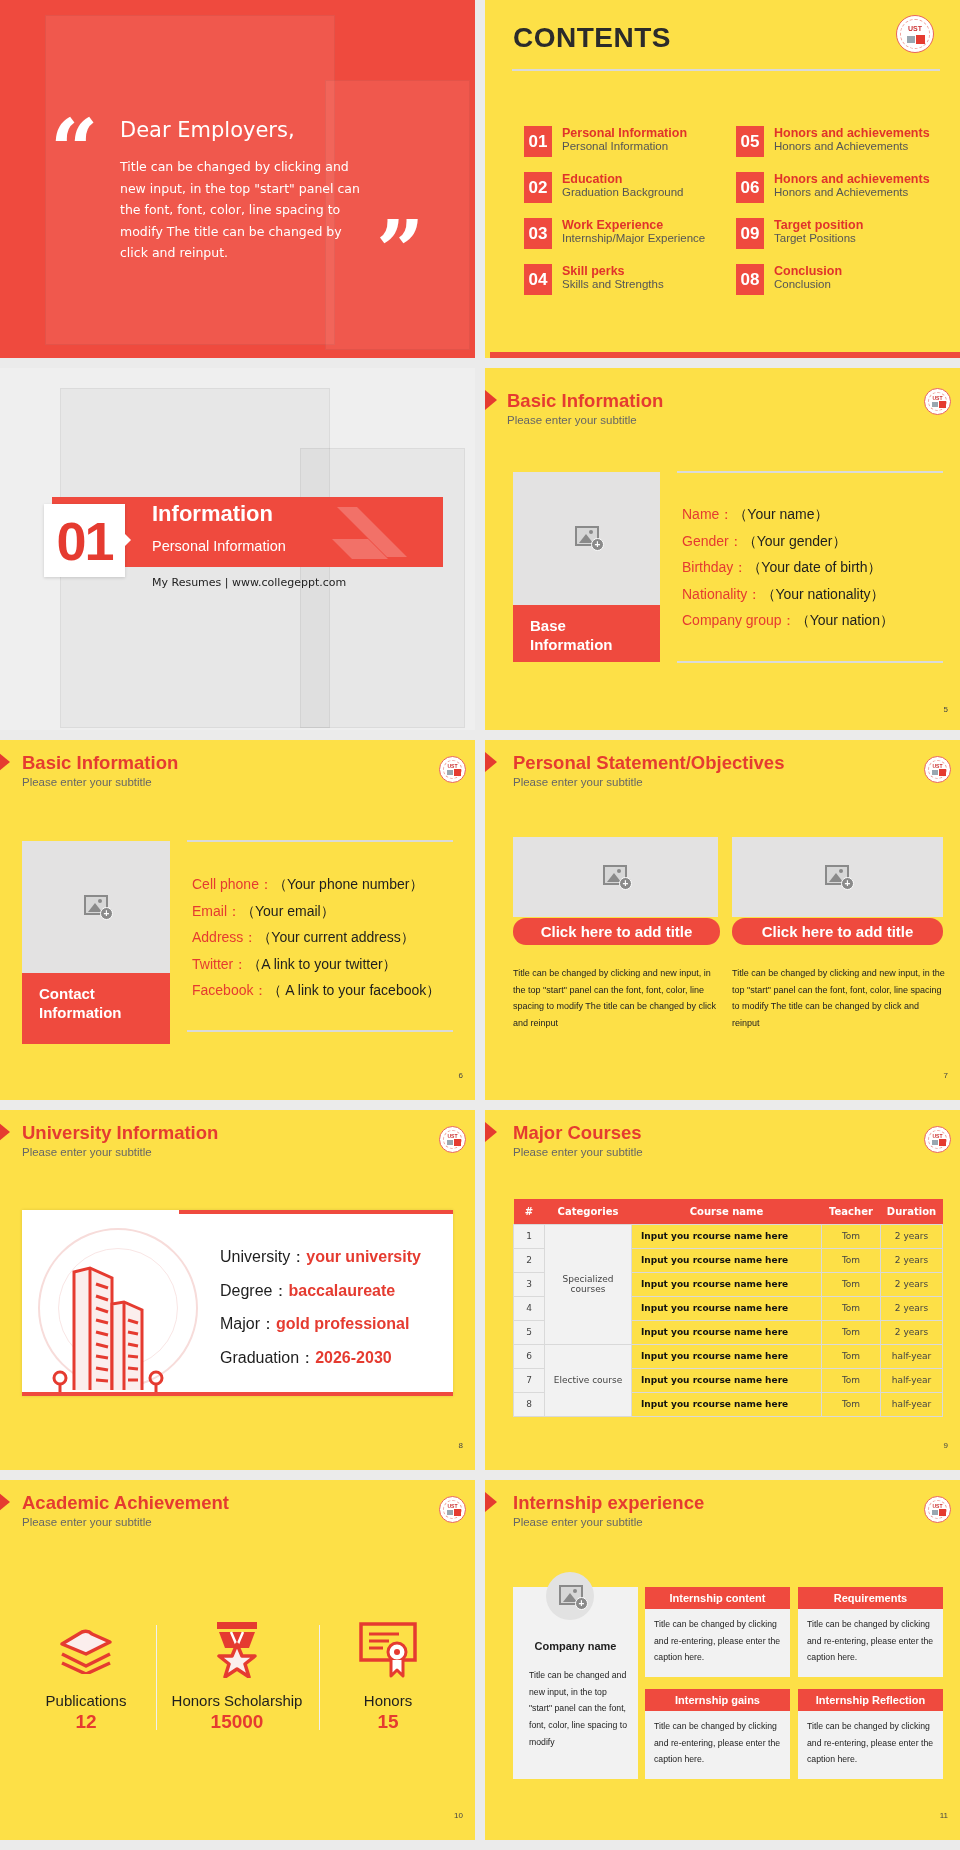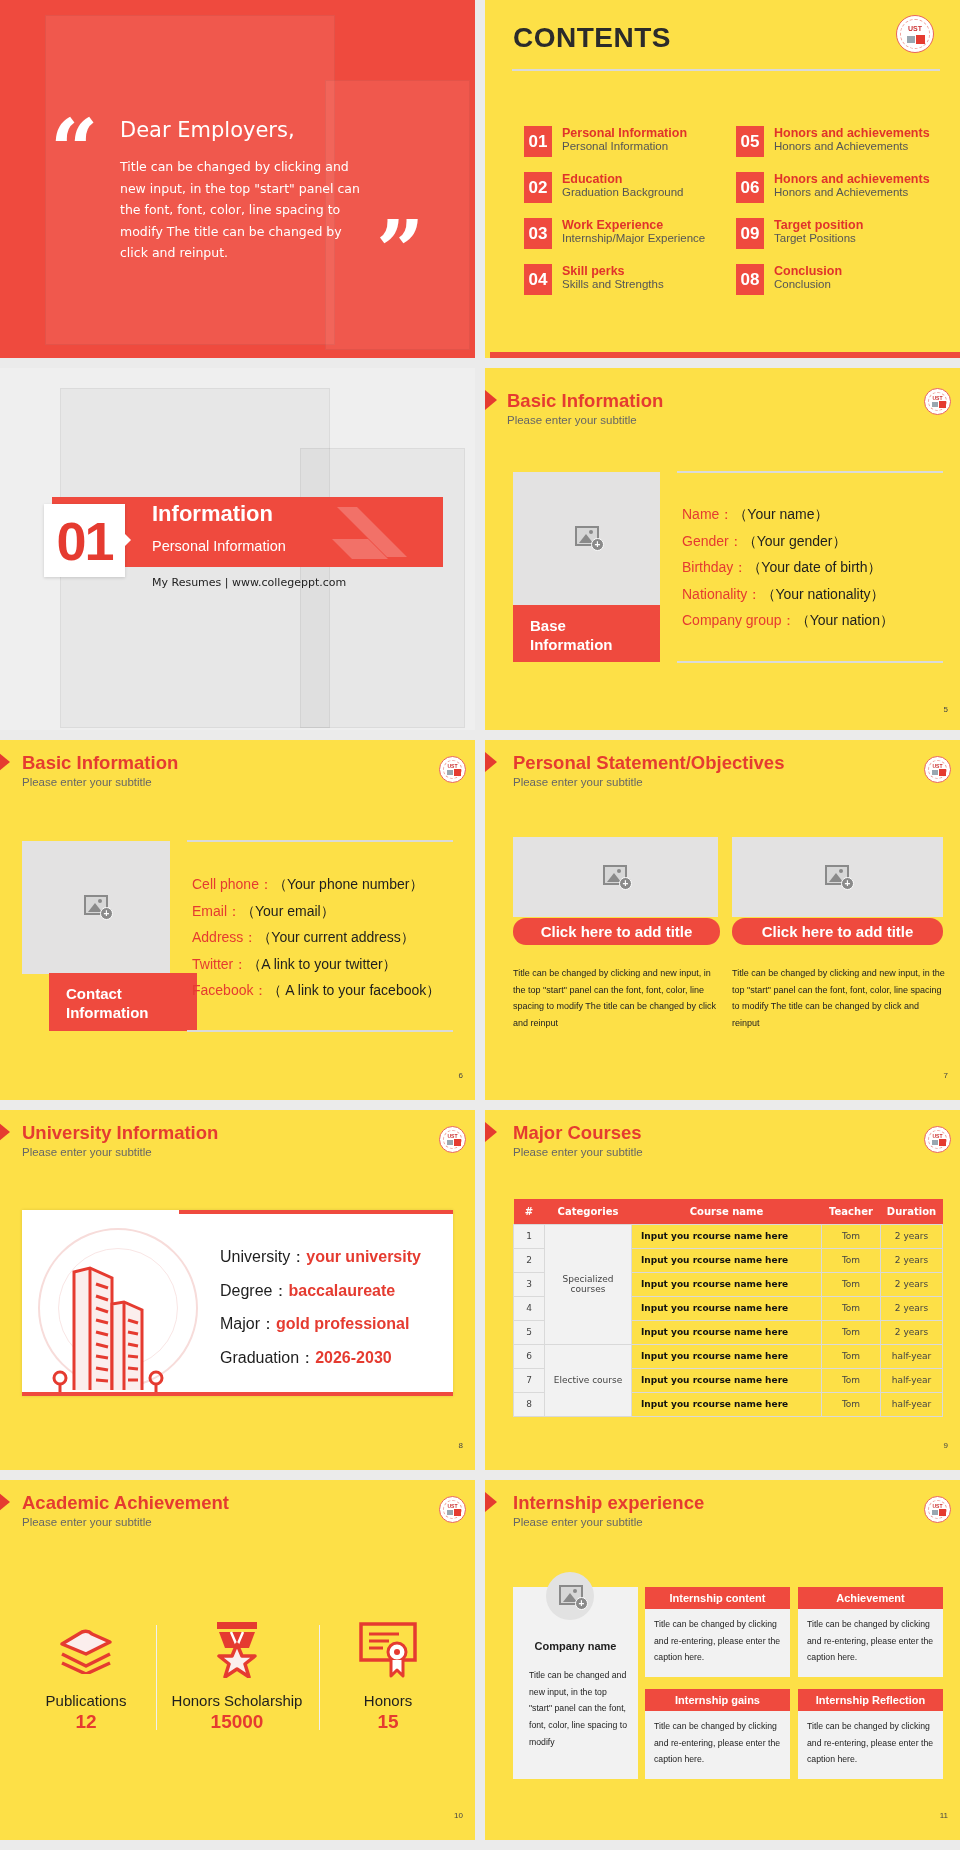--- a/index.html
+++ b/index.html
@@ -249,21 +249,21 @@
       <div class="lt">UST</div>
       <div class="lb1"></div>
       <div class="lb2"></div>
     </div>
 
   <div class="photo-box" style="left:22px;top:101px;width:148px;height:133px;">
     <div class="img-icon" style="left:62px;top:54px;">
         <div class="sun"></div>
       </div>
   </div>
-  <div class="photo-label" style="left:22px;top:233px;width:148px;height:58px;margin-left:27px;">
+  <div class="photo-label" style="left:22px;top:233px;width:148px;height:71px;">
     <div>Contact</div>
       <div>Information</div>
   </div>
   <div class="hr" style="left:187px;top:100px;width:266px;"></div>
   <div class="hr" style="left:187px;top:290px;width:266px;"></div>
   <div class="kv" style="left:192px;top:131px;">
     <div><span class="k">Cell phone：</span><span class="v">（Your phone number）</span></div>
     <div><span class="k">Email：</span><span class="v">（Your email）</span></div>
     <div><span class="k">Address：</span><span class="v">（Your current address）</span></div>
     <div><span class="k">Twitter：</span><span class="v">（A link to your twitter）</span></div>
@@ -503,21 +503,21 @@
       </div>
   </div>
   <div class="co-name" style="left:28px;width:125px;">Company name</div>
   <div class="co-text" style="left:44px;">Title can be changed and new input, in the top "start" panel can the font, font, color, line spacing to modify</div>
 
   <div class="box" style="left:160px;top:107px;">
     <div class="box-hd">Internship content</div>
     <div class="box-tx">Title can be changed by clicking and re-entering, please enter the caption here.</div>
   </div>
   <div class="box" style="left:313px;top:107px;">
-    <div class="box-hd">Achievement</div>
+    <div class="box-hd">Requirements</div>
     <div class="box-tx">Title can be changed by clicking and re-entering, please enter the caption here.</div>
   </div>
   <div class="box" style="left:160px;top:209px;">
     <div class="box-hd">Internship gains</div>
     <div class="box-tx">Title can be changed by clicking and re-entering, please enter the caption here.</div>
   </div>
   <div class="box" style="left:313px;top:209px;">
     <div class="box-hd">Internship Reflection</div>
     <div class="box-tx">Title can be changed by clicking and re-entering, please enter the caption here.</div>
   </div>

